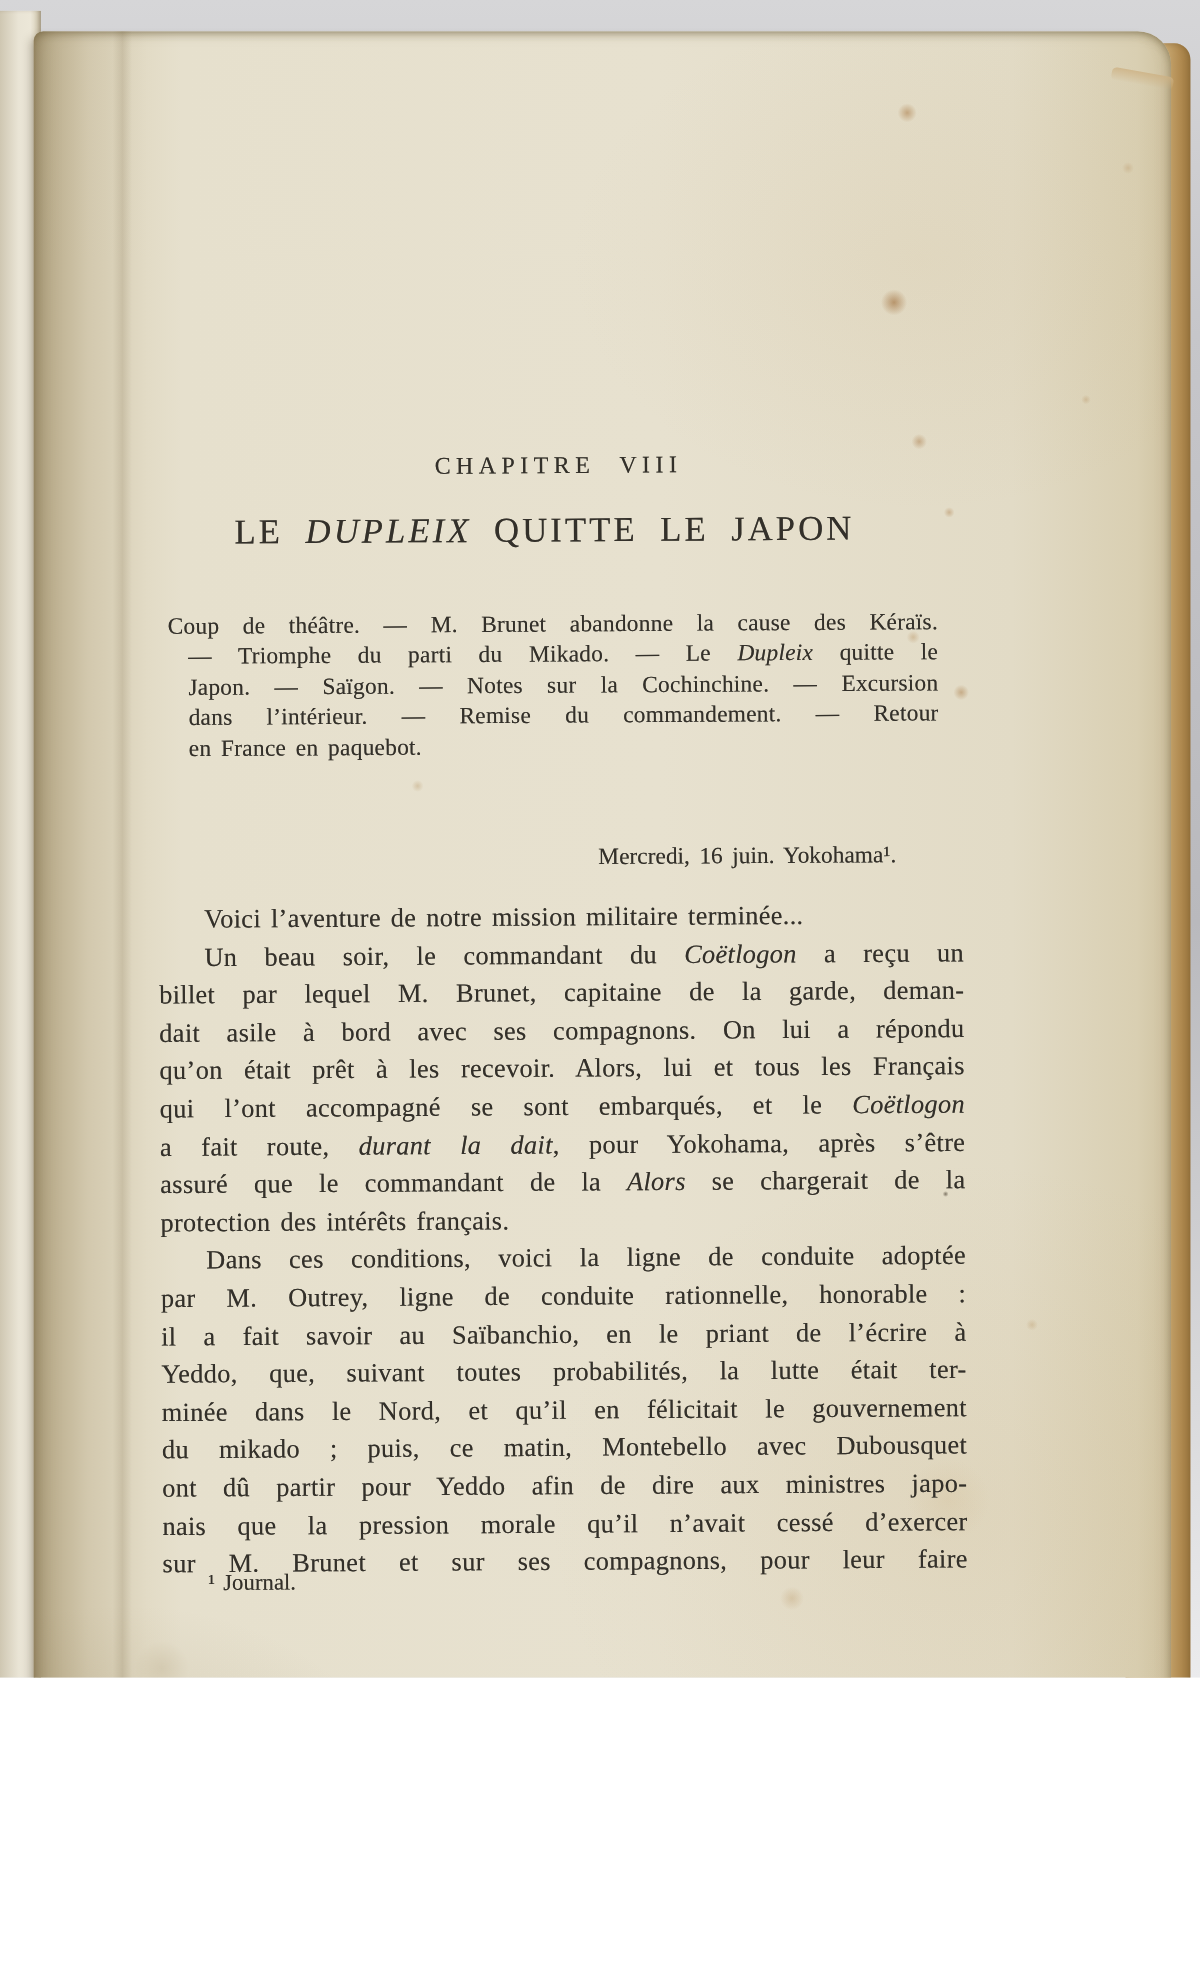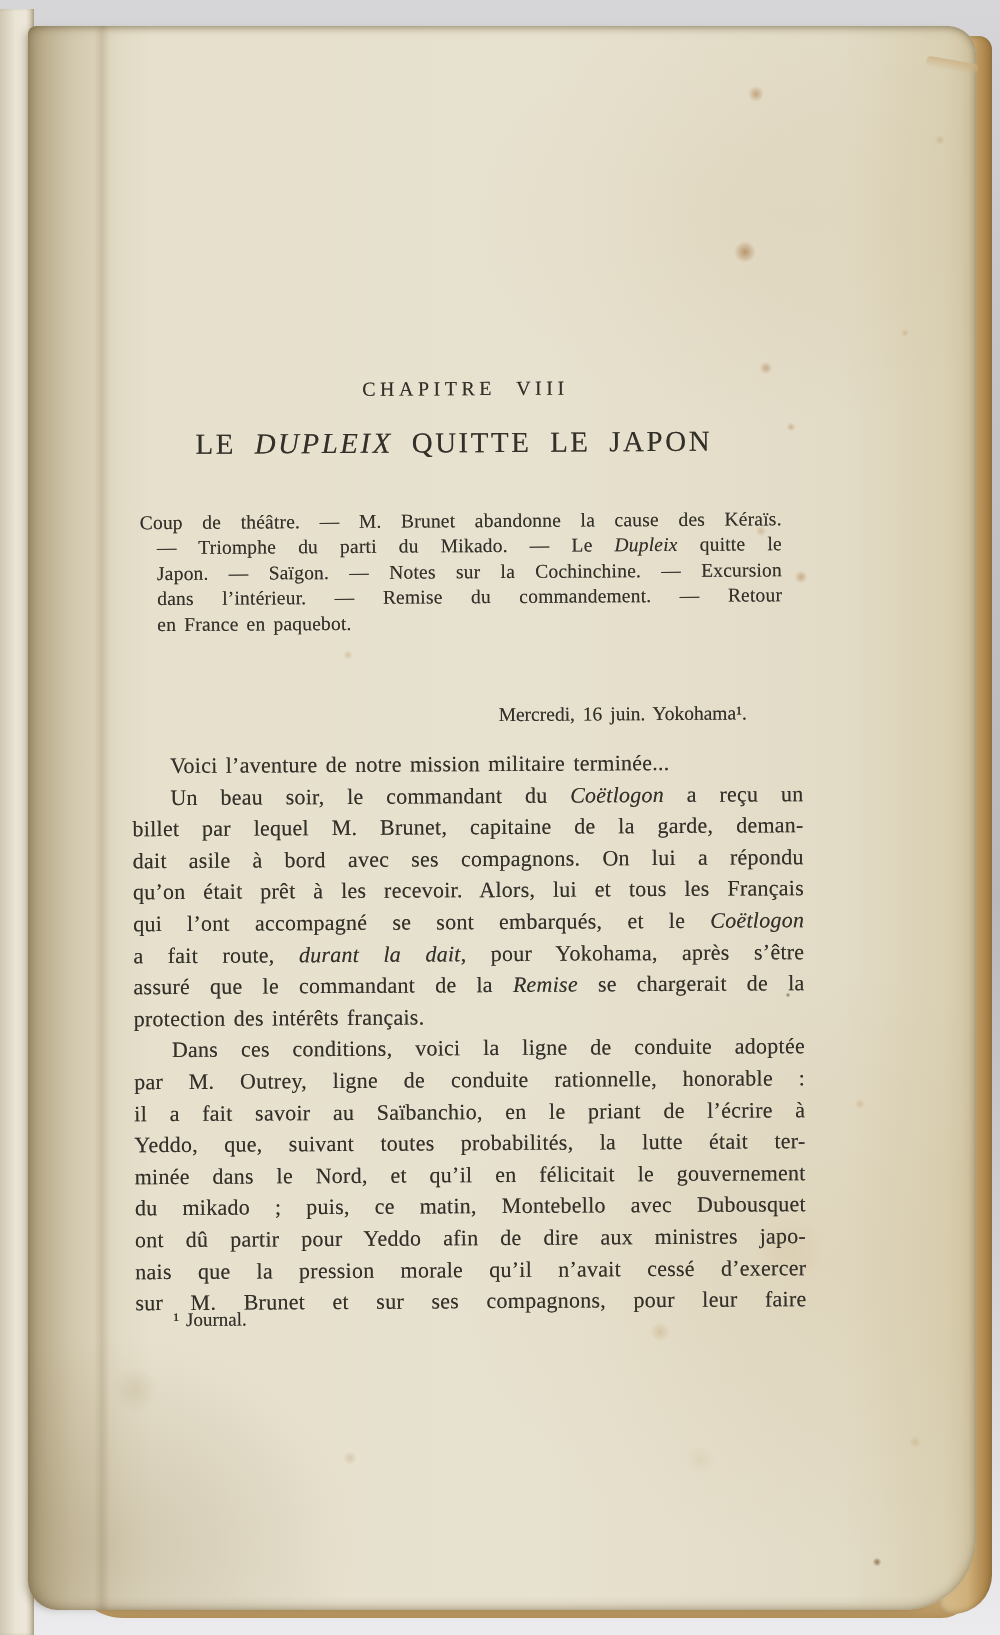--- a/index.html
+++ b/index.html
@@ -1,17 +1,17 @@
 <!DOCTYPE html>
 <html><head>
 <meta charset="utf-8">
 <style>
   html,body{margin:0;padding:0;}
   .canvas{
-    position:relative;width:1000px;height:1635px;overflow:hidden;
+    position:relative;width:1000px;height:1398px;overflow:hidden;
     background:linear-gradient(180deg,#d6d6d8 0%,#c6c6ca 20%,#b9b9bd 55%,#d8d8da 82%,#ebebed 100%);
     font-family:"Liberation Serif","DejaVu Serif",serif;
   }
   
   .prev-page{
     position:absolute;left:0;top:9px;width:34px;height:1626px;
     background:linear-gradient(to right,#cfc7b2 0%,#e9e4d5 45%,#ece7d8 75%,#cfc5ab 100%);
     box-shadow:inset -3px 0 4px -2px rgba(80,65,40,.45);
   }
   
@@ -137,21 +137,21 @@
       </div>
     <div class="dateline">Mercredi, 16 juin. Yokohama¹.</div>
     <div class="bodytext">
         <div class="tline" style="padding-left: 38px;">Voici l’aventure de notre mission militaire terminée...</div>
         <div class="tline just" style="padding-left: 38px;">Un beau soir, le commandant du <i>Coëtlogon</i> a reçu un</div>
         <div class="tline just">billet par lequel M. Brunet, capitaine de la garde, deman-</div>
         <div class="tline just">dait asile à bord avec ses compagnons. On lui a répondu</div>
         <div class="tline just">qu’on était prêt à les recevoir. Alors, lui et tous les Français</div>
         <div class="tline just">qui l’ont accompagné se sont embarqués, et le <i>Coëtlogon</i></div>
         <div class="tline just">a fait route, <i>durant la dait</i>, pour Yokohama, après s’être</div>
-        <div class="tline just">assuré que le commandant de la <i>Remise</i> se chargerait de la</div>
+        <div class="tline just">assuré que le commandant de la <i>Alors</i> se chargerait de la</div>
         <div class="tline">protection des intérêts français.</div>
         <div class="tline just" style="padding-left: 38px;">Dans ces conditions, voici la ligne de conduite adoptée</div>
         <div class="tline just">par M. Outrey, ligne de conduite rationnelle, honorable :</div>
         <div class="tline just">il a fait savoir au Saïbanchio, en le priant de l’écrire à</div>
         <div class="tline just">Yeddo, que, suivant toutes probabilités, la lutte était ter-</div>
         <div class="tline just">minée dans le Nord, et qu’il en félicitait le gouvernement</div>
         <div class="tline just">du mikado ; puis, ce matin, Montebello avec Dubousquet</div>
         <div class="tline just">ont dû partir pour Yeddo afin de dire aux ministres japo-</div>
         <div class="tline just">nais que la pression morale qu’il n’avait cessé d’exercer</div>
         <div class="tline just">sur M. Brunet et sur ses compagnons, pour leur faire</div>

